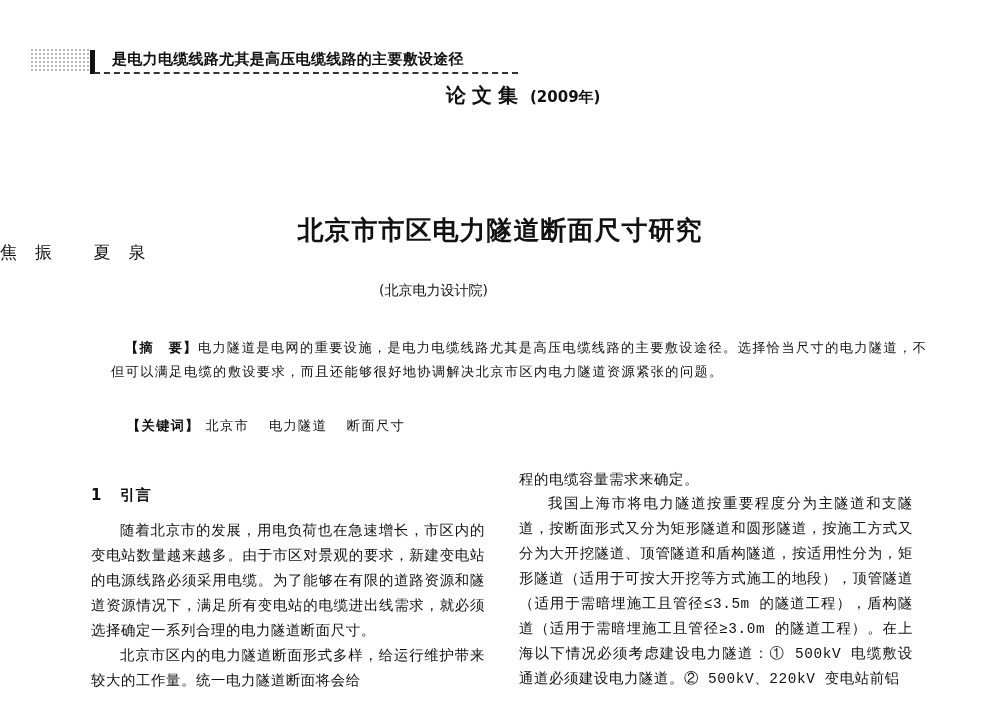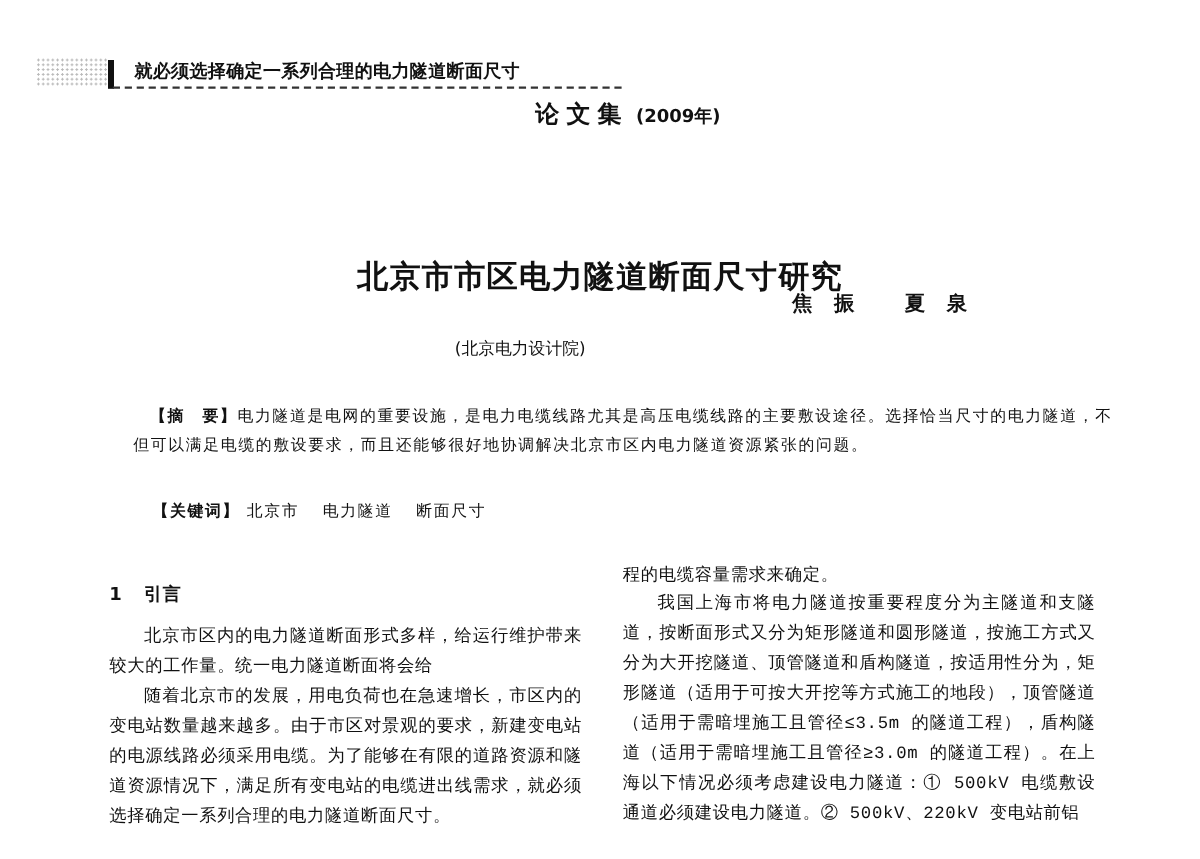--- a/index.html
+++ b/index.html
@@ -8,41 +8,41 @@
   .dots { left:30px; top:48px; width:60px; height:24px;
     background-image: radial-gradient(#9a9a9a 0.8px, transparent 1px);
     background-size:4px 4px; opacity:0.7; }
   .bar { left:90px; top:50px; width:5px; height:24px; background:#111; }
   .conf { left:112px; top:50px; font-family:"DejaVu Sans", sans-serif; font-weight:bold; font-size:15px; letter-spacing:0.3px; white-space:nowrap; }
   .dash { left:94px; top:72px; width:424px; border-top:2px dashed #333; }
   .coll { left:446px; top:82px; white-space:nowrap; }
   .coll .big { font-size:20px; font-weight:bold; letter-spacing:6px; font-family:"DejaVu Serif", serif; }
   .coll .yr { font-family:"DejaVu Sans", sans-serif; font-weight:bold; font-size:15px; margin-left:6px; }
   .title { left:0; width:1000px; top:177px; text-align:center; font-size:26px; font-weight:bold; letter-spacing:1px;margin-top:36px; }
-  .authors { left:0; width:824px; top:241px; text-align:right; font-size:17px; font-weight:bold; letter-spacing:18px; }
+  .authors { left:0; width:824px; top:241px; text-align:left; font-size:17px; font-weight:normal; letter-spacing:18px; }
   .affil { left:0; width:867px; top:282px; text-align:center; font-size:14px; font-family:"DejaVu Sans", sans-serif; }
   .abstract { left:111px; top:336px; width:820px; font-size:13.2px; line-height:24px; letter-spacing:1.4px; text-indent:14px; }
   .abstract .lbl { font-weight:bold; font-family:"DejaVu Sans", sans-serif;margin-top:48px; }
   .keywords { left:127px; top:417px; font-size:13.2px; letter-spacing:1.4px; white-space:nowrap; }
   .keywords .lbl { font-weight:bold; font-family:"DejaVu Sans", sans-serif; }
   .kw { margin-right:14px; }
   .col { font-size:14.4px; line-height:25px; letter-spacing:0.6px; }
   .col p { margin:0; text-align:justify; }
   .col p.ind { text-indent:29px;font-family:Liberation Mono, monospace; }
   .left { left:91px; top:483px; width:394px; }
   .right { left:519px; top:467px; width:394px; }
   .sec { font-family:"DejaVu Sans", sans-serif; font-weight:bold; font-size:15px; margin:0 0 11px 0; }
   .sec .num { margin-right:18px; }
 </style>
 </head>
 <body>
 
 <div class="abs dots"></div>
 <div class="abs bar"></div>
-<div class="abs conf">就必须选择确定一系列合理的电力隧道断面尺寸</div>
+<div class="abs conf">是电力电缆线路尤其是高压电缆线路的主要敷设途径</div>
 <div class="abs dash"></div>
 <div class="abs coll">
   <span class="big">论文集</span><span class="yr">(2009年)</span>
 </div>
 
 <div class="abs title">北京市市区电力隧道断面尺寸研究</div>
 <div class="abs authors">焦振 夏泉</div>
 <div class="abs affil">(北京电力设计院)</div>
 
 <div class="abs abstract">
@@ -53,20 +53,20 @@
   <span class="lbl">【关键词】</span>
   <span class="kw">北京市</span>
   <span class="kw">电力隧道</span>
   <span class="kw">断面尺寸</span>
 </div>
 
 <div class="abs col left">
   <div class="sec">
     <span class="num">1</span><span>引言</span>
   </div>
+  <p class="ind">随着北京市的发展，用电负荷也在急速增长，市区内的变电站数量越来越多。由于市区对景观的要求，新建变电站的电源线路必须采用电缆。为了能够在有限的道路资源和隧道资源情况下，满足所有变电站的电缆进出线需求，就必须选择确定一系列合理的电力隧道断面尺寸。</p>
   <p class="ind">北京市区内的电力隧道断面形式多样，给运行维护带来较大的工作量。统一电力隧道断面将会给</p>
-  <p class="ind">随着北京市的发展，用电负荷也在急速增长，市区内的变电站数量越来越多。由于市区对景观的要求，新建变电站的电源线路必须采用电缆。为了能够在有限的道路资源和隧道资源情况下，满足所有变电站的电缆进出线需求，就必须选择确定一系列合理的电力隧道断面尺寸。</p>
 </div>
 
 <div class="abs col right">
   <p>程的电缆容量需求来确定。</p>
   <p class="ind">我国上海市将电力隧道按重要程度分为主隧道和支隧道，按断面形式又分为矩形隧道和圆形隧道，按施工方式又分为大开挖隧道、顶管隧道和盾构隧道，按适用性分为，矩形隧道（适用于可按大开挖等方式施工的地段），顶管隧道（适用于需暗埋施工且管径≤3.5m 的隧道工程），盾构隧道（适用于需暗埋施工且管径≥3.0m 的隧道工程）。在上海以下情况必须考虑建设电力隧道：① 500kV 电缆敷设通道必须建设电力隧道。② 500kV、220kV 变电站前铝</p>
 </div>
 
 </body></html>

